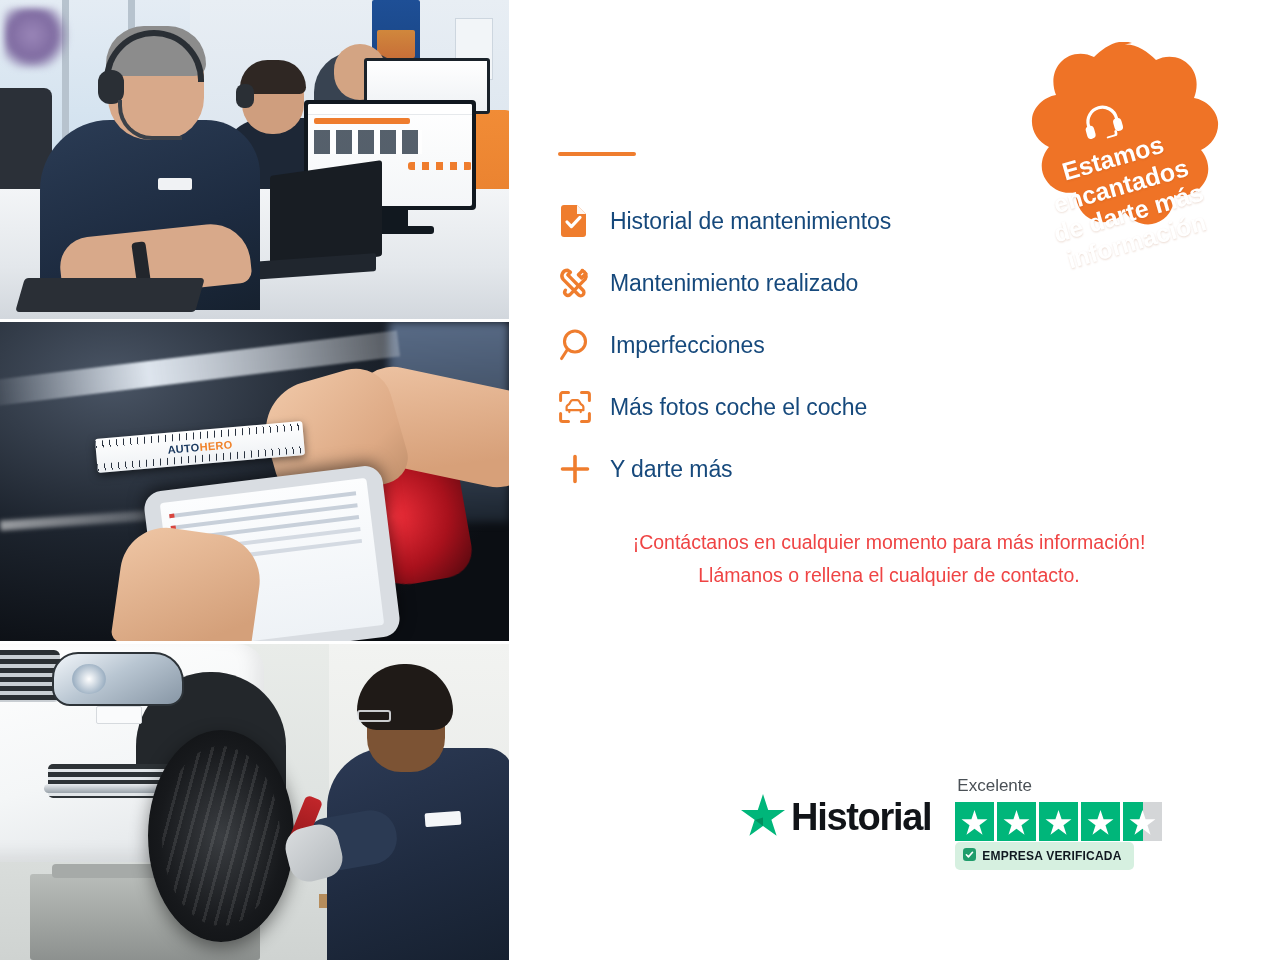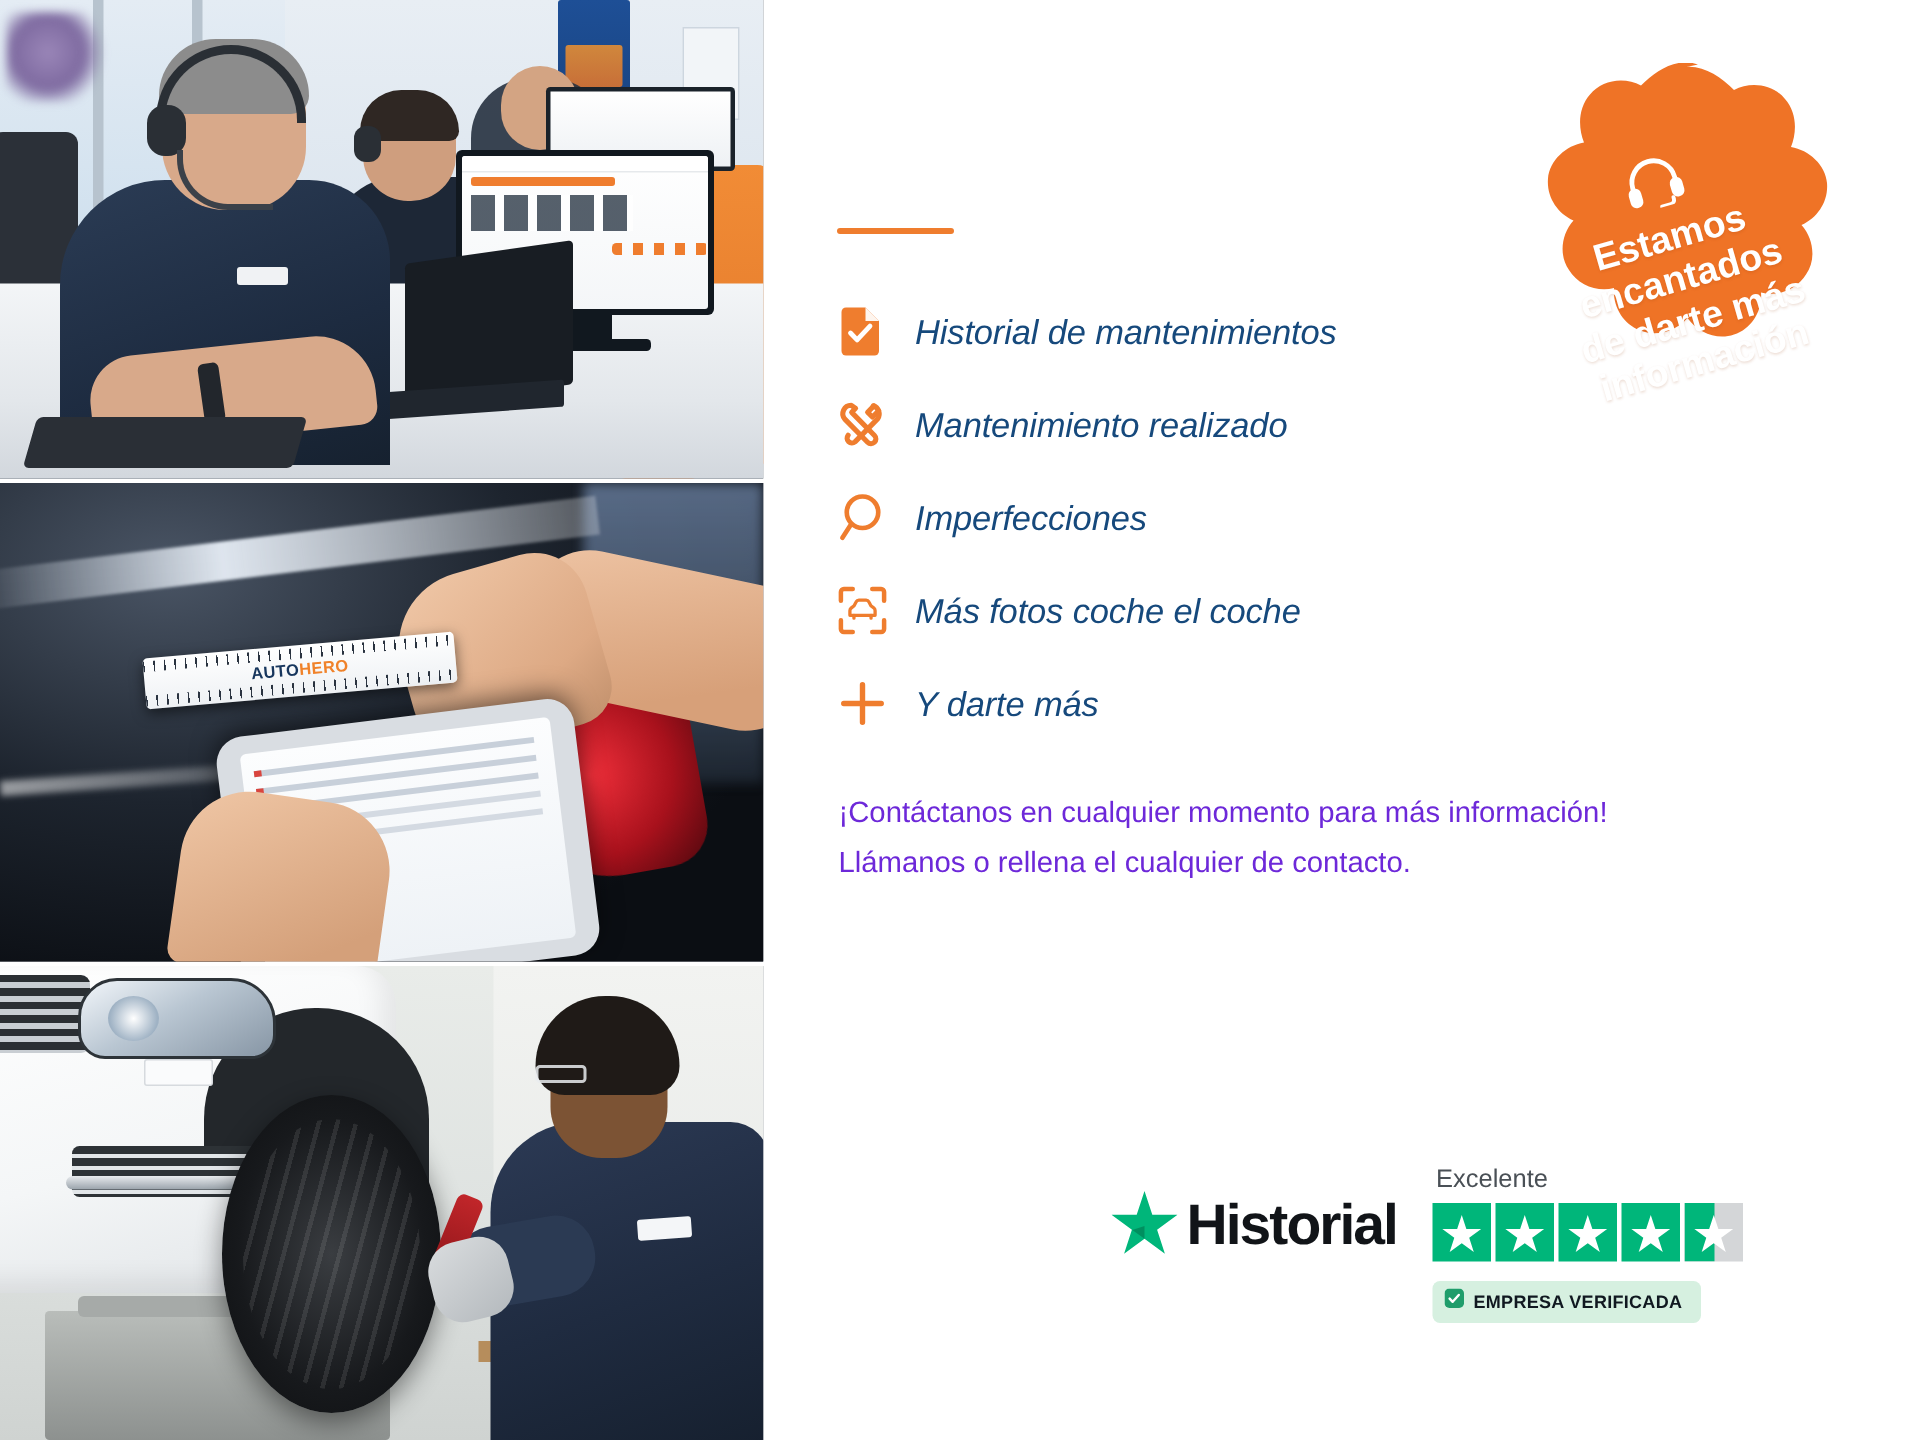--- a/index.html
+++ b/index.html
@@ -448,41 +448,41 @@
   .rule {
     width: 78px; height: 4px; background: #ef7d2e;
     margin: 34px 0 34px 2px; border-radius: 2px;
   }
 
   
   .features { list-style: none; margin: 0 0 0 2px; padding: 0; }
   .feature {
     display: flex; align-items: center;
     height: 62px;
-    font-style: italic;
   }
   .feature .ficon {
     flex: 0 0 52px;
     display: flex; align-items: center; justify-content: flex-start;
   }
   .feature .flabel {
     font-size: 23px;
     color: #16497c;
     font-weight: 400;
     letter-spacing: -.1px;
     white-space: nowrap;
   }
 
   
   .contact {
     margin: 26px 0 0 3px;
     font-size: 19.5px;
     line-height: 1.68;
-    color: #6d28d9;
+    color: #ef4444;
     max-width: 660px;
+    text-align: center;
   }
   .contact span { display: block; }
 
   
   .trust {
     position: absolute;
     left: 232px;
     top: 776px;
     display: flex;
     align-items: flex-start;
@@ -506,21 +506,21 @@
     display: flex; align-items: center; justify-content: center;
     position: relative; overflow: hidden;
   }
   .tp-star.half { background: #d4d6d8; }
   .tp-star.half::before {
     content: ""; position: absolute; left: 0; top: 0; bottom: 0; width: 50%;
     background: #00b67a;
   }
   .tp-star svg { position: relative; z-index: 2; }
   .tp-verified {
-    margin-top: 13px;
+    margin-top: 1px;
     display: inline-flex; align-items: center; gap: 6px;
     background: #d6f0e0; border-radius: 5px;
     padding: 5px 12px 5px 8px;
     justify-content: flex-end;
   }
   .tp-verified-text {
     font-size: 12px; font-weight: 700; color: #101820; letter-spacing: .2px;
   }
 
   

